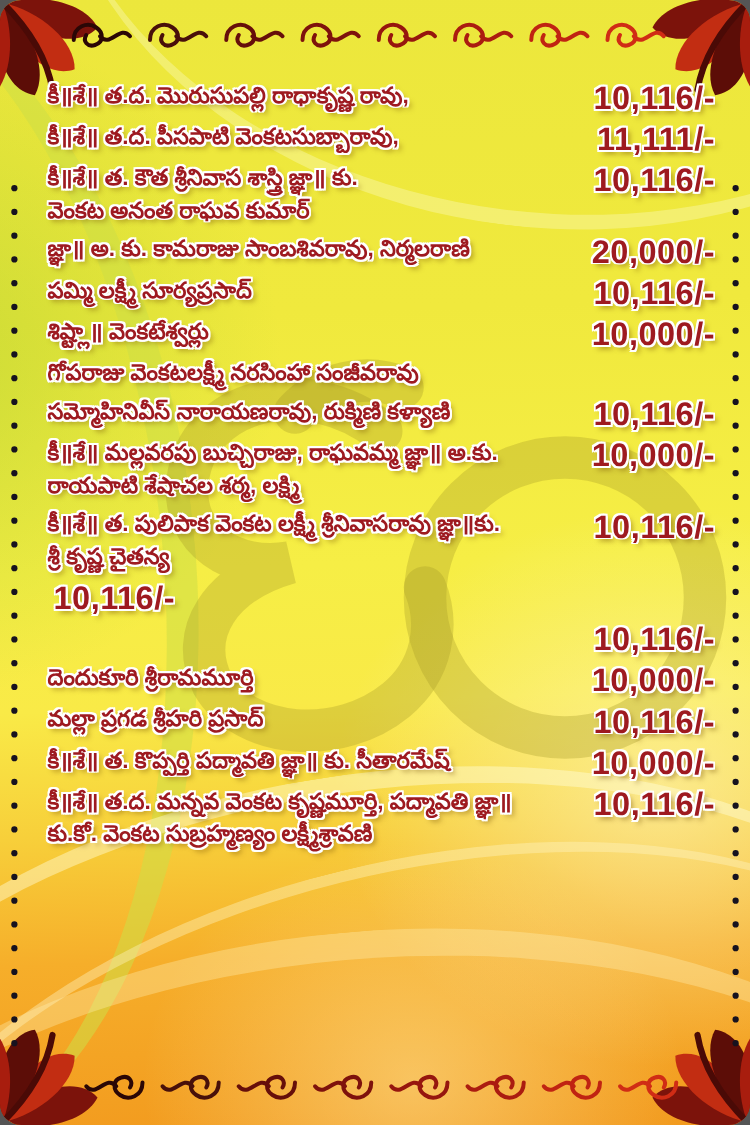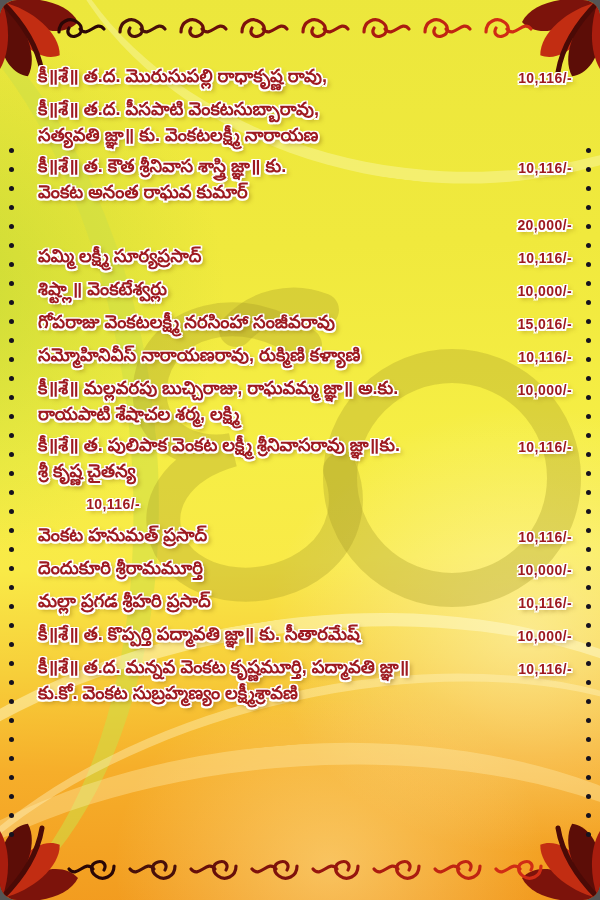--- a/index.html
+++ b/index.html
@@ -37,21 +37,21 @@
   .dot-right{right:9px;}
   .dotcol i{width:5px;height:5px;border-radius:50%;background:#16121f;display:block;}
 
   .content{position:absolute;left:38px;right:28px;top:63px;}
   .row{display:flex;align-items:flex-start;margin-bottom:5px;}
   .name{flex:1;min-width:0;padding-right:4px;}
   .name span{display:block;white-space:nowrap;font-weight:bold;font-size:18px;line-height:26px;
     color:#9e1a20;
     text-shadow:-1.5px -1.5px 0 #fff,1.5px -1.5px 0 #fff,-1.5px 1.5px 0 #fff,1.5px 1.5px 0 #fff,
       -1.5px 0 0 #fff,1.5px 0 0 #fff,0 -1.5px 0 #fff,0 1.5px 0 #fff,3px 3px 4px rgba(110,70,0,.5);}
-  .amount{width:102px;text-align:right;white-space:nowrap;font-weight:bold;font-size:14px;line-height:26px;
+  .amount{width:102px;text-align:right;white-space:nowrap;font-weight:bold;font-size:26px;line-height:26px;
     letter-spacing:.4px;color:#9e1a20;padding-top:2px;
     text-shadow:-1.5px -1.5px 0 #fff,1.5px -1.5px 0 #fff,-1.5px 1.5px 0 #fff,1.5px 1.5px 0 #fff,
       -1.5px 0 0 #fff,1.5px 0 0 #fff,0 -1.5px 0 #fff,0 1.5px 0 #fff,3px 3px 4px rgba(110,70,0,.5);}
 </style>
 </head>
 <body>
 
 <div class="canvas">
 
   <div class="swirl gband"></div>
@@ -207,34 +207,35 @@
     <div class="row">
       <div class="name">
         <span class="l1">కీ॥శే॥ త.ద. మొరుసుపల్లి రాధాకృష్ణ రావు,</span>
       </div>
       <div class="amount">10,116/-</div>
     </div>
 
     <div class="row">
       <div class="name">
         <span class="l1">కీ॥శే॥ త.ద. పీసపాటి వెంకటసుబ్బారావు,</span>
-        <span class="l2">సత్యవతి జ్ఞా॥ కు. వెంకటలక్ష్మీ నారాయణ</span>
-      </div>
+      </div>
+      <div class="amount">11,111/-</div>
     </div>
 
     <div class="row">
       <div class="name">
         <span class="l1">కీ॥శే॥ త. కౌత శ్రీనివాస శాస్త్రి జ్ఞా॥ కు.</span>
         <span class="l2">వెంకట అనంత రాఘవ కుమార్</span>
       </div>
       <div class="amount">10,116/-</div>
     </div>
 
     <div class="row">
       <div class="name">
+        <span class="l2">జ్ఞా॥ అ. కు. కామరాజు సాంబశివరావు, నిర్మలరాణి</span>
       </div>
       <div class="amount">20,000/-</div>
     </div>
 
     <div class="row">
       <div class="name">
         <span class="l1">పమ్మి లక్ష్మీ సూర్యప్రసాద్</span>
 
       </div>
       <div class="amount">10,116/-</div>
@@ -246,21 +247,20 @@
 
       </div>
       <div class="amount">10,000/-</div>
     </div>
 
     <div class="row">
       <div class="name">
         <span class="l1">గోపరాజు వెంకటలక్ష్మీ నరసింహా సంజీవరావు</span>
 
       </div>
-      <div class="amount">15,016/-</div>
     </div>
 
     <div class="row">
       <div class="name">
         <span class="l1">సమ్మోహినివీస్ నారాయణరావు, రుక్మిణి కళ్యాణి</span>
 
       </div>
       <div class="amount">10,116/-</div>
     </div>
 
@@ -280,21 +280,20 @@
       <div class="amount">10,116/-</div>
     </div>
 
 
     <div class="row">
       <div class="amount">10,116/-</div>
     </div>
 
     <div class="row">
       <div class="name">
-        <span class="l2">వెంకట హనుమత్ ప్రసాద్</span>
       </div>
       <div class="amount">10,116/-</div>
     </div>
 
     <div class="row">
       <div class="name">
         <span class="l1">దెందుకూరి శ్రీరామమూర్తి</span>
 
       </div>
       <div class="amount">10,000/-</div>

